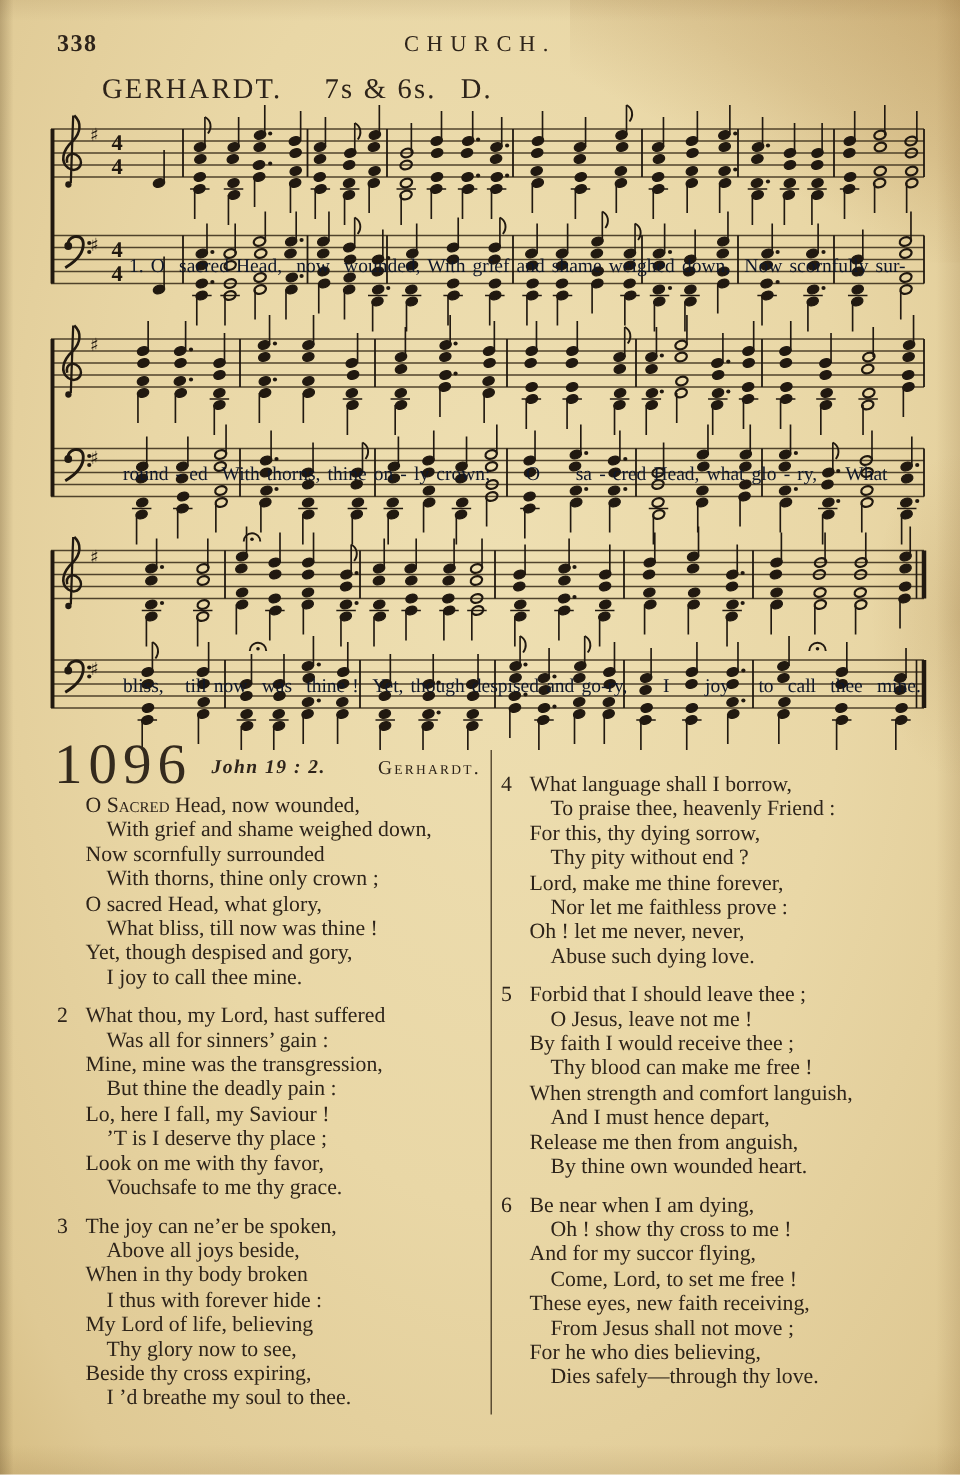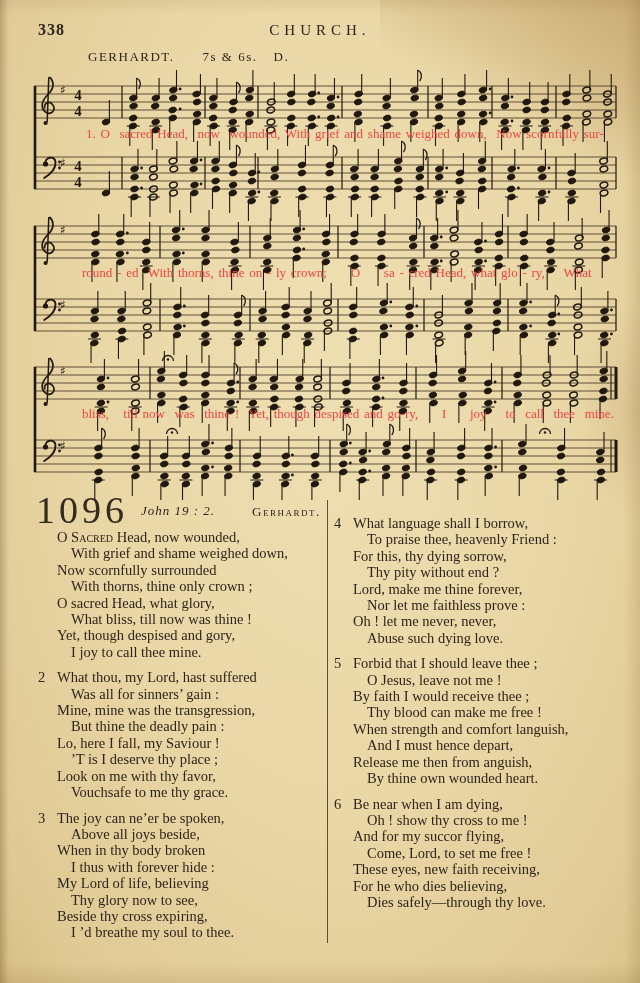--- a/index.html
+++ b/index.html
@@ -17,29 +17,29 @@
       linear-gradient(180deg, rgba(120,85,40,.10), rgba(120,85,40,0) 14px);
   }
   .stain-tr{position:absolute;top:0;right:0;width:260px;height:175px;pointer-events:none;
     background:linear-gradient(208deg, rgba(151,104,42,.33) 0%, rgba(151,104,42,.17) 36%, rgba(151,104,42,0) 60%);
   }
   .stain-soft{position:absolute;top:300px;right:0;width:60px;height:220px;pointer-events:none;
     background:radial-gradient(ellipse at 100% 50%, rgba(140,98,40,.14), rgba(140,98,40,0) 70%);
   }
   .pageno{position:absolute;left:38px;top:21px;font-size:16px;letter-spacing:1px;font-weight:bold;}
   .runhead{position:absolute;left:0;right:0;top:22px;text-align:center;font-size:15px;letter-spacing:5px;}
-  .tuneline{position:absolute;left:88px;top:49px;font-size:13px;letter-spacing:1.5px;white-space:pre;}
+  .tuneline{position:absolute;left:68px;top:49px;font-size:19px;letter-spacing:1.5px;white-space:pre;}
   .tuneline .gap1{margin-left:28px;} .tuneline .gap2{margin-left:16px;}
   #music-svg{position:absolute;left:0;top:0;}
-  .lyric{position:absolute;font-size:13px;white-space:pre;word-spacing:1.5px;color:#ef4444;}
+  .lyric{position:absolute;font-size:13px;white-space:pre;word-spacing:1.5px;color:#0f172a;margin-top:43px;}
   .lyr1{left:86px;top:126px;width:534px;}
   .lyr2{left:82px;top:265px;width:536px;}
   .lyr3{left:82px;top:406px;width:536px;}
   .hymn-number{position:absolute;left:36px;top:488px;font-size:38px;letter-spacing:4px;color:#342a1d;}
-  .scripture{position:absolute;left:141px;top:503px;font-size:13px;font-style:italic;font-weight:normal;letter-spacing:1px;}
+  .scripture{position:absolute;left:141px;top:503px;font-size:13px;font-style:italic;font-weight:bold;letter-spacing:1px;}
   .author{position:absolute;left:252px;top:504px;font-size:13px;font-variant:small-caps;letter-spacing:1.5px;}
   .divider{position:absolute;left:327px;top:500px;width:1px;height:443px;background:rgba(58,44,24,.8);}
   .col{position:absolute;font-size:14.5px;line-height:16.4px;}
   .col-left{left:57px;top:529px;width:264px;}
   .col-right{left:353px;top:515px;width:272px;}
   .verse{position:relative;margin-bottom:9px;}
   .vnum{position:absolute;left:-19px;top:0;}
   .vline.ind{padding-left:14px;}
   .sc{font-variant:small-caps;}
 </style>
@@ -1139,16 +1139,17 @@
       <div class="vline">Release me then from anguish,</div>
       <div class="vline ind">By thine own wounded heart.</div>
     </div>
     <div class="verse">
       <span class="vnum">6</span>
       <div class="vline">Be near when I am dying,</div>
       <div class="vline ind">Oh ! show thy cross to me !</div>
       <div class="vline">And for my succor flying,</div>
       <div class="vline ind">Come, Lord, to set me free !</div>
       <div class="vline">These eyes, new faith receiving,</div>
+      <div class="vline ind">From Jesus shall not move ;</div>
       <div class="vline">For he who dies believing,</div>
       <div class="vline ind">Dies safely—through thy love.</div>
     </div>
   </div>
 
 </body></html>

